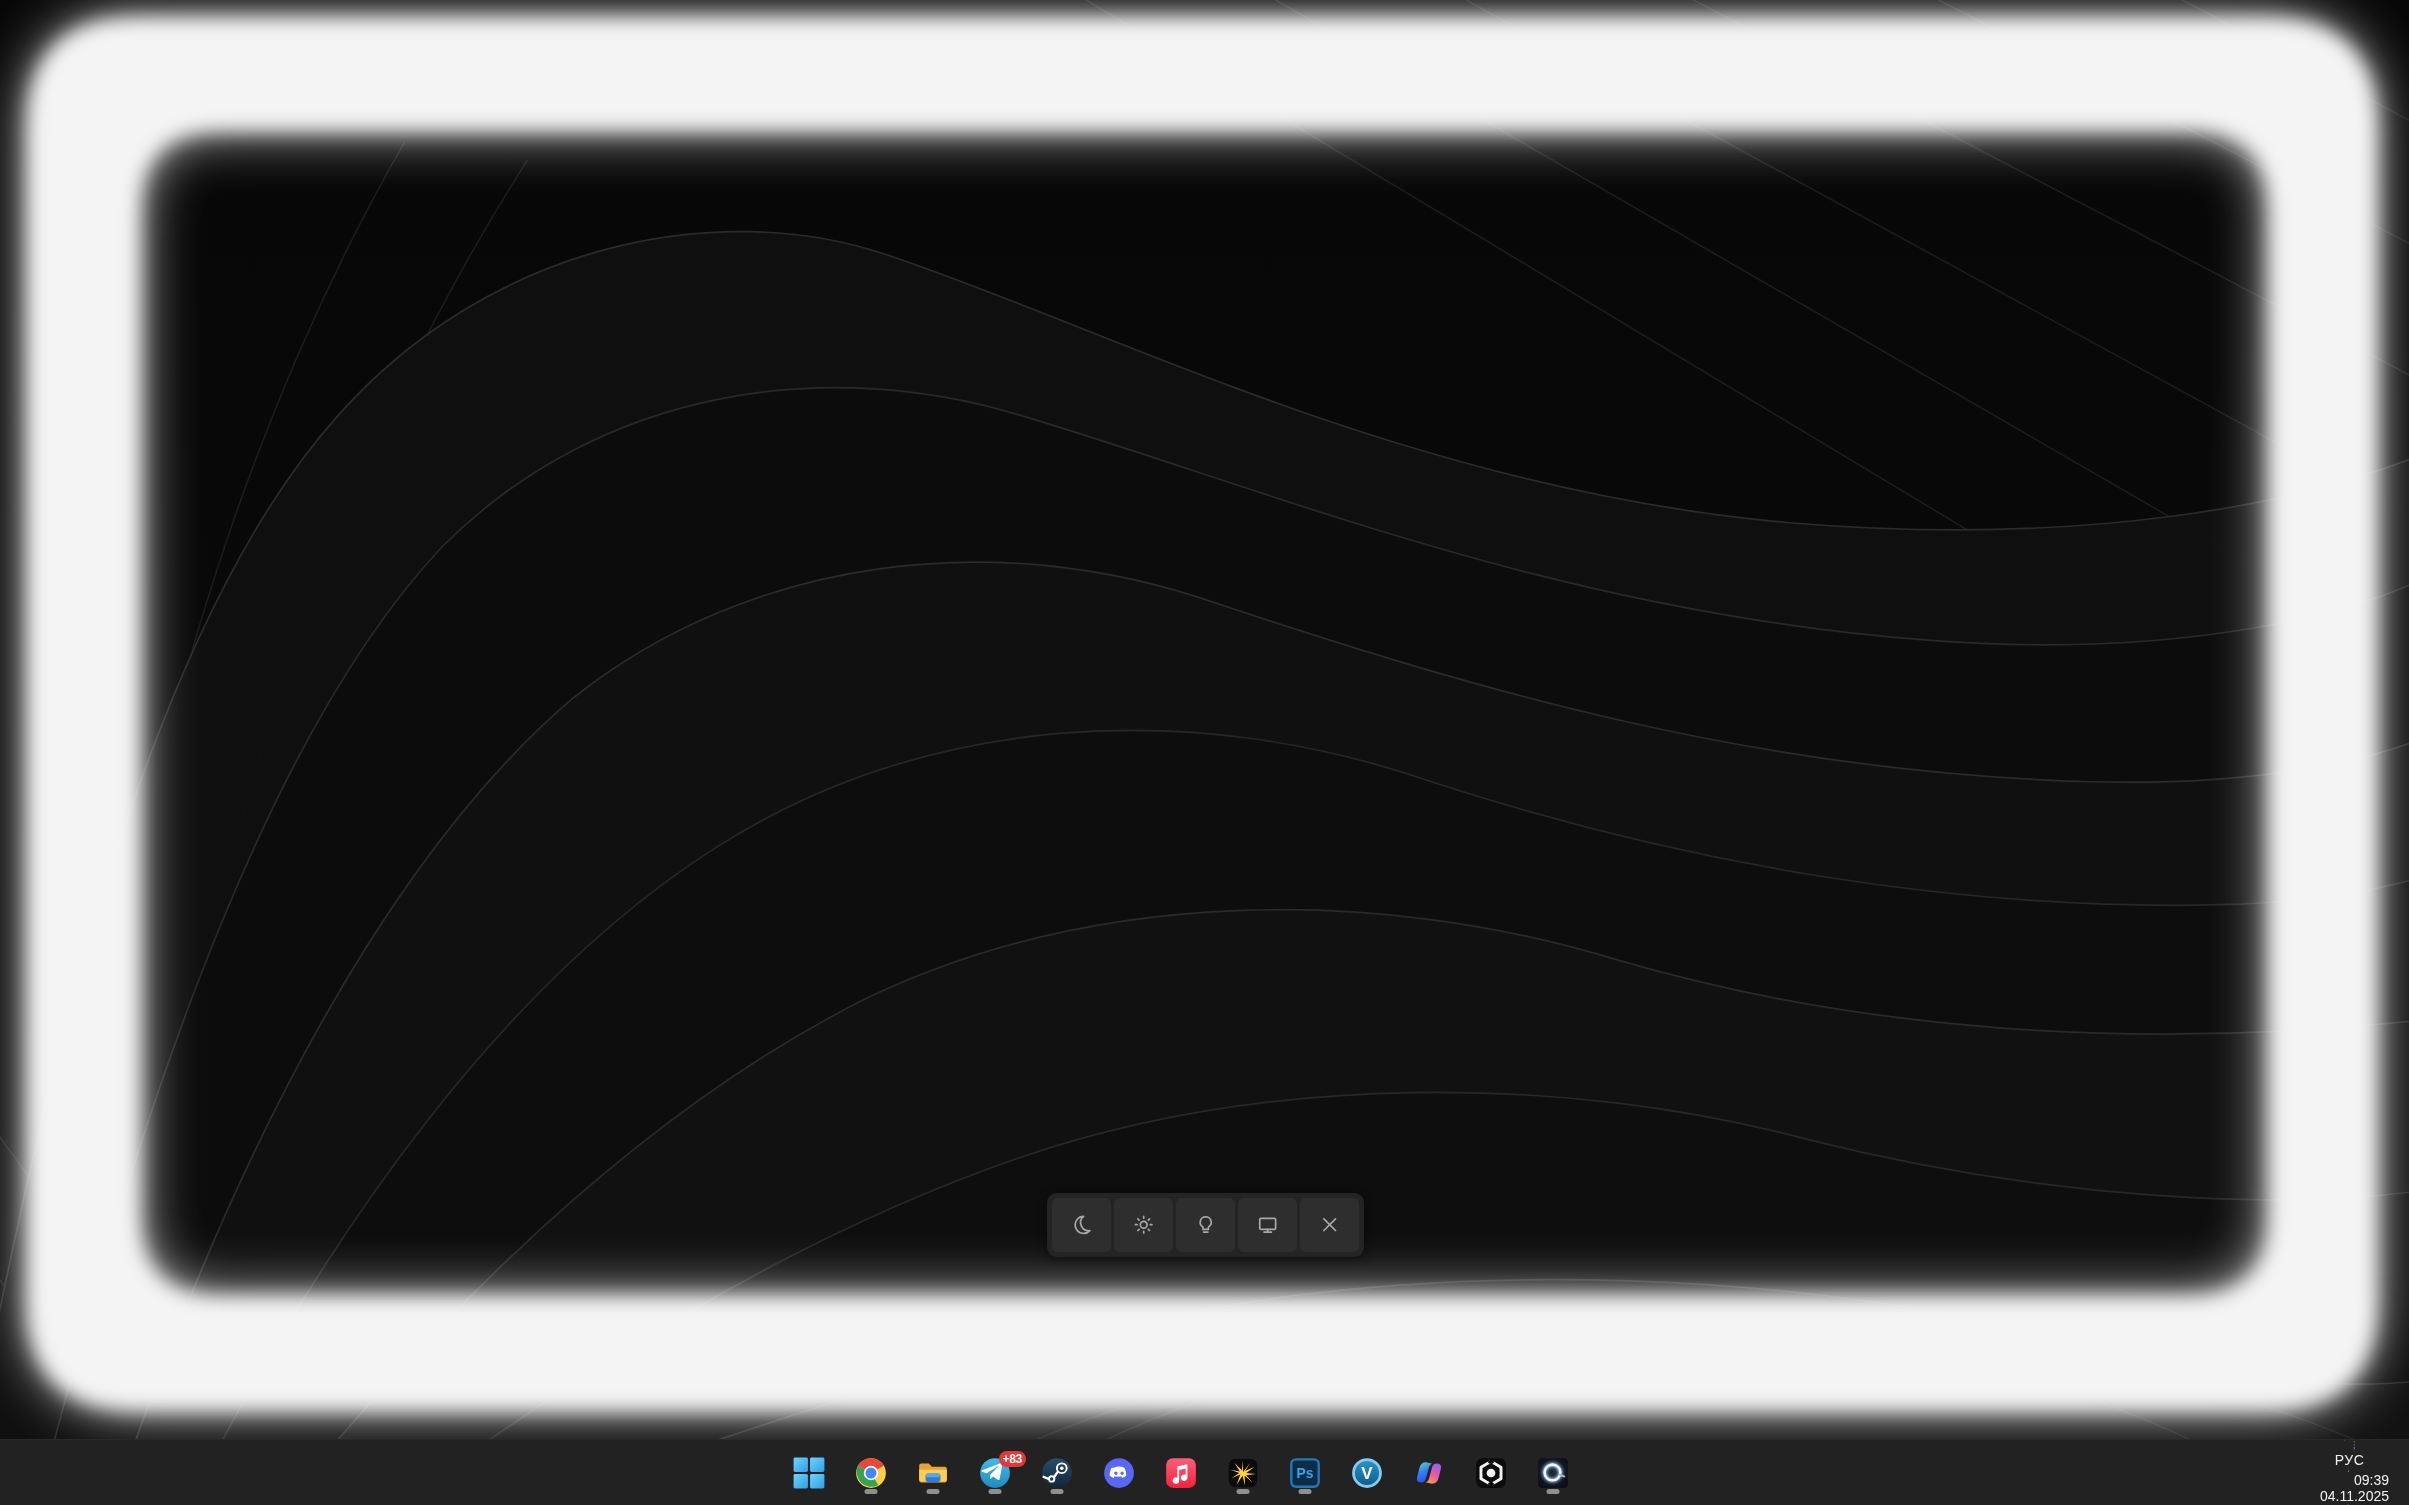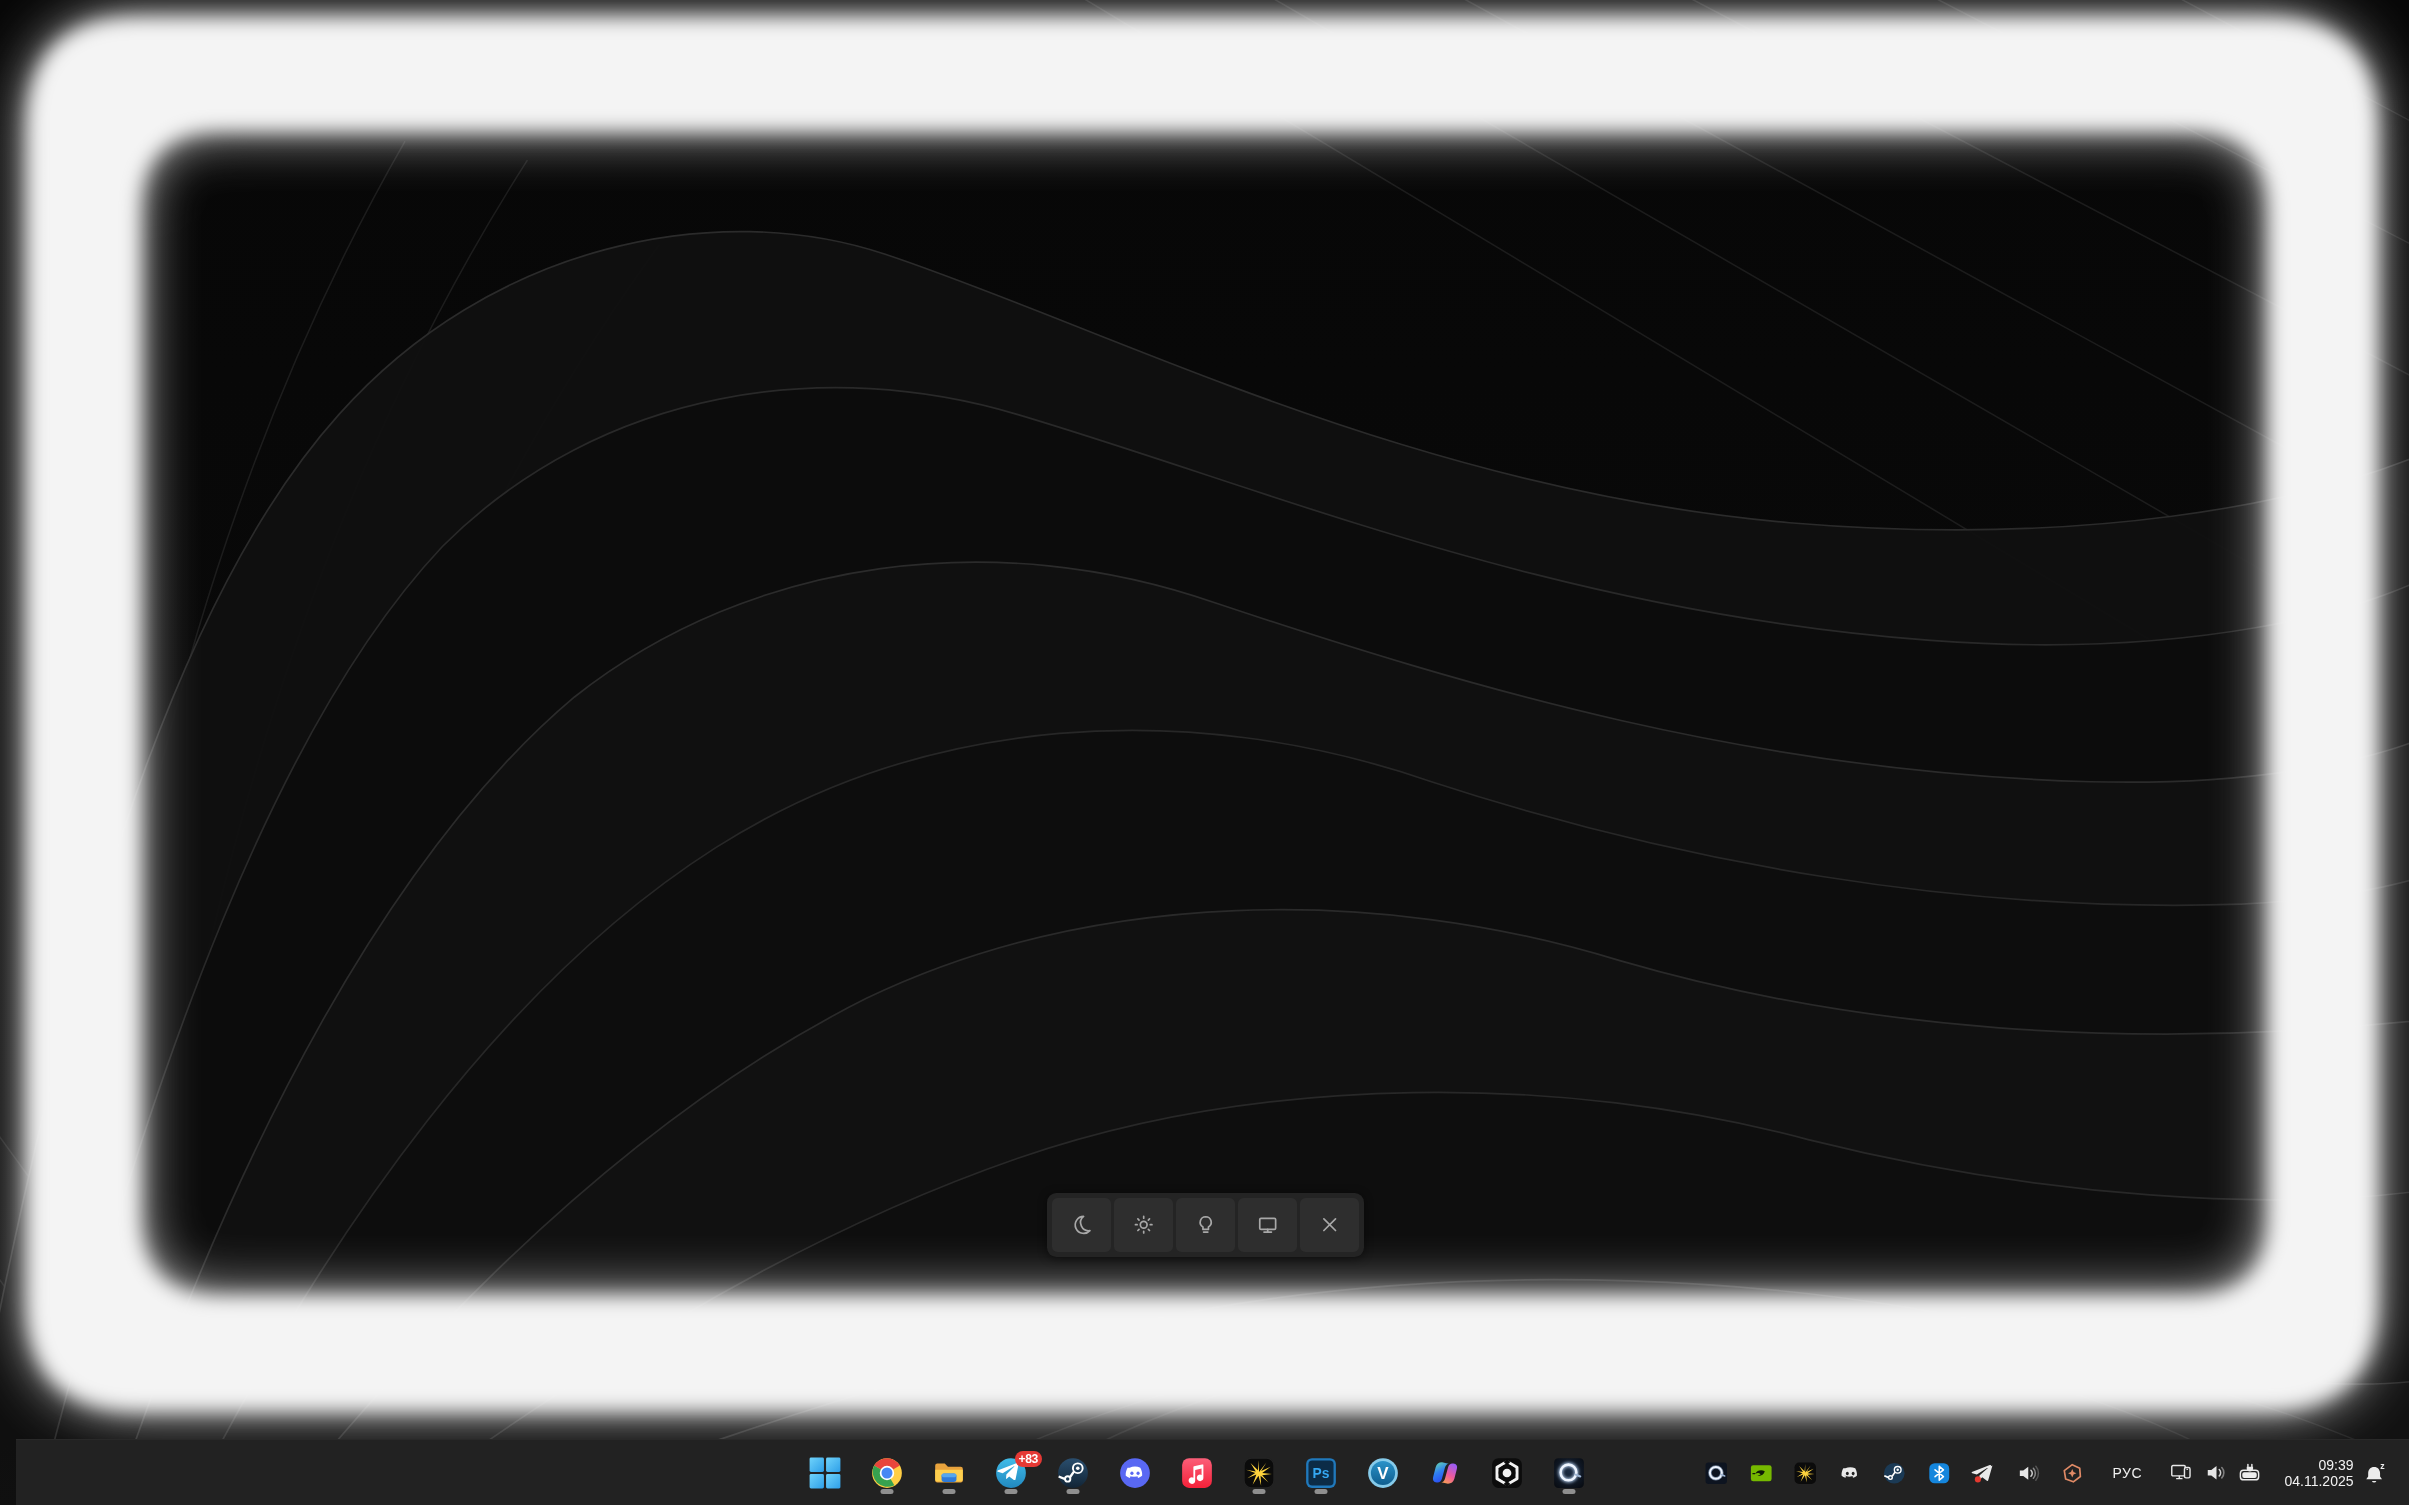--- a/index.html
+++ b/index.html
@@ -9,31 +9,31 @@
   #wallpaper,#light-ring{position:absolute;inset:0;width:2410px;height:1506px;}
   
   #light-toolbar{position:absolute;left:1047px;top:1193px;width:317px;height:64px;
     background:#242424;border-radius:9.4px;display:flex;gap:2.8px;padding:4.7px;box-sizing:border-box;
     z-index:6;box-shadow:0 1.9px 9.4px rgba(0,0,0,.45);}
   .tbtn{flex:1;background:#2e2e2e;border:0;border-radius:5.6px;display:flex;align-items:center;
     justify-content:center;cursor:pointer;padding:0;}
   .tbtn svg{width:25.4px;height:25.4px;stroke:#a8a8a8;fill:none;stroke-width:1.6;
     stroke-linecap:round;stroke-linejoin:round;}
   
-  #taskbar{position:absolute;left:16px;right:0;bottom:0;height:66px;background:#222222;
+  #taskbar{position:absolute;left:0;right:0;bottom:0;height:66px;background:#222222;
     border-top:0.9px solid rgba(255,255,255,.035);z-index:10;}
   #apps{position:absolute;left:786px;top:0;height:100%;display:flex;align-items:center;gap:17px;}
   .app{position:relative;width:45px;height:45px;border-radius:5.6px;display:flex;
     align-items:center;justify-content:center;cursor:pointer;}
   .app svg{width:34px;height:34px;display:block;}
   .pill{position:absolute;left:50%;transform:translateX(-50%);bottom:1.9px;width:13px;height:4.7px;
     border-radius:2.8px;background:#8f8f8f;}
   .badge{position:absolute;top:0.9px;right:-8.5px;background:#e53935;color:#fff;font-size:12.2px;
     line-height:12.2px;padding:1.9px 3.8px;border-radius:8.5px;font-weight:bold;letter-spacing:-0.5px;}
-  #tray{position:absolute;right:0;top:0;height:100%;display:flex;align-items:center;padding-right:21px;}
+  #tray{position:absolute;right:0;top:0;height:100%;display:flex;align-items:center;padding-right:21px;flex-direction:column;}
   .tico{width:24.5px;height:24.5px;margin-left:20px;cursor:pointer;display:block;}
   .tico:first-child{margin-left:0;}
   .sico{width:25.4px;height:25.4px;margin-left:9.4px;cursor:pointer;display:block;}
   #lang{color:#f0f0f0;font-size:14px;margin-left:28px;margin-right:17px;cursor:pointer;letter-spacing:0.5px;}
   #clock{color:#f2f2f2;font-size:14px;text-align:right;line-height:16px;margin-left:21px;cursor:pointer;}
   #bell{width:28px;height:28px;margin-left:7.5px;cursor:pointer;display:block;}
 </style>
 </head>
 <body>
 

